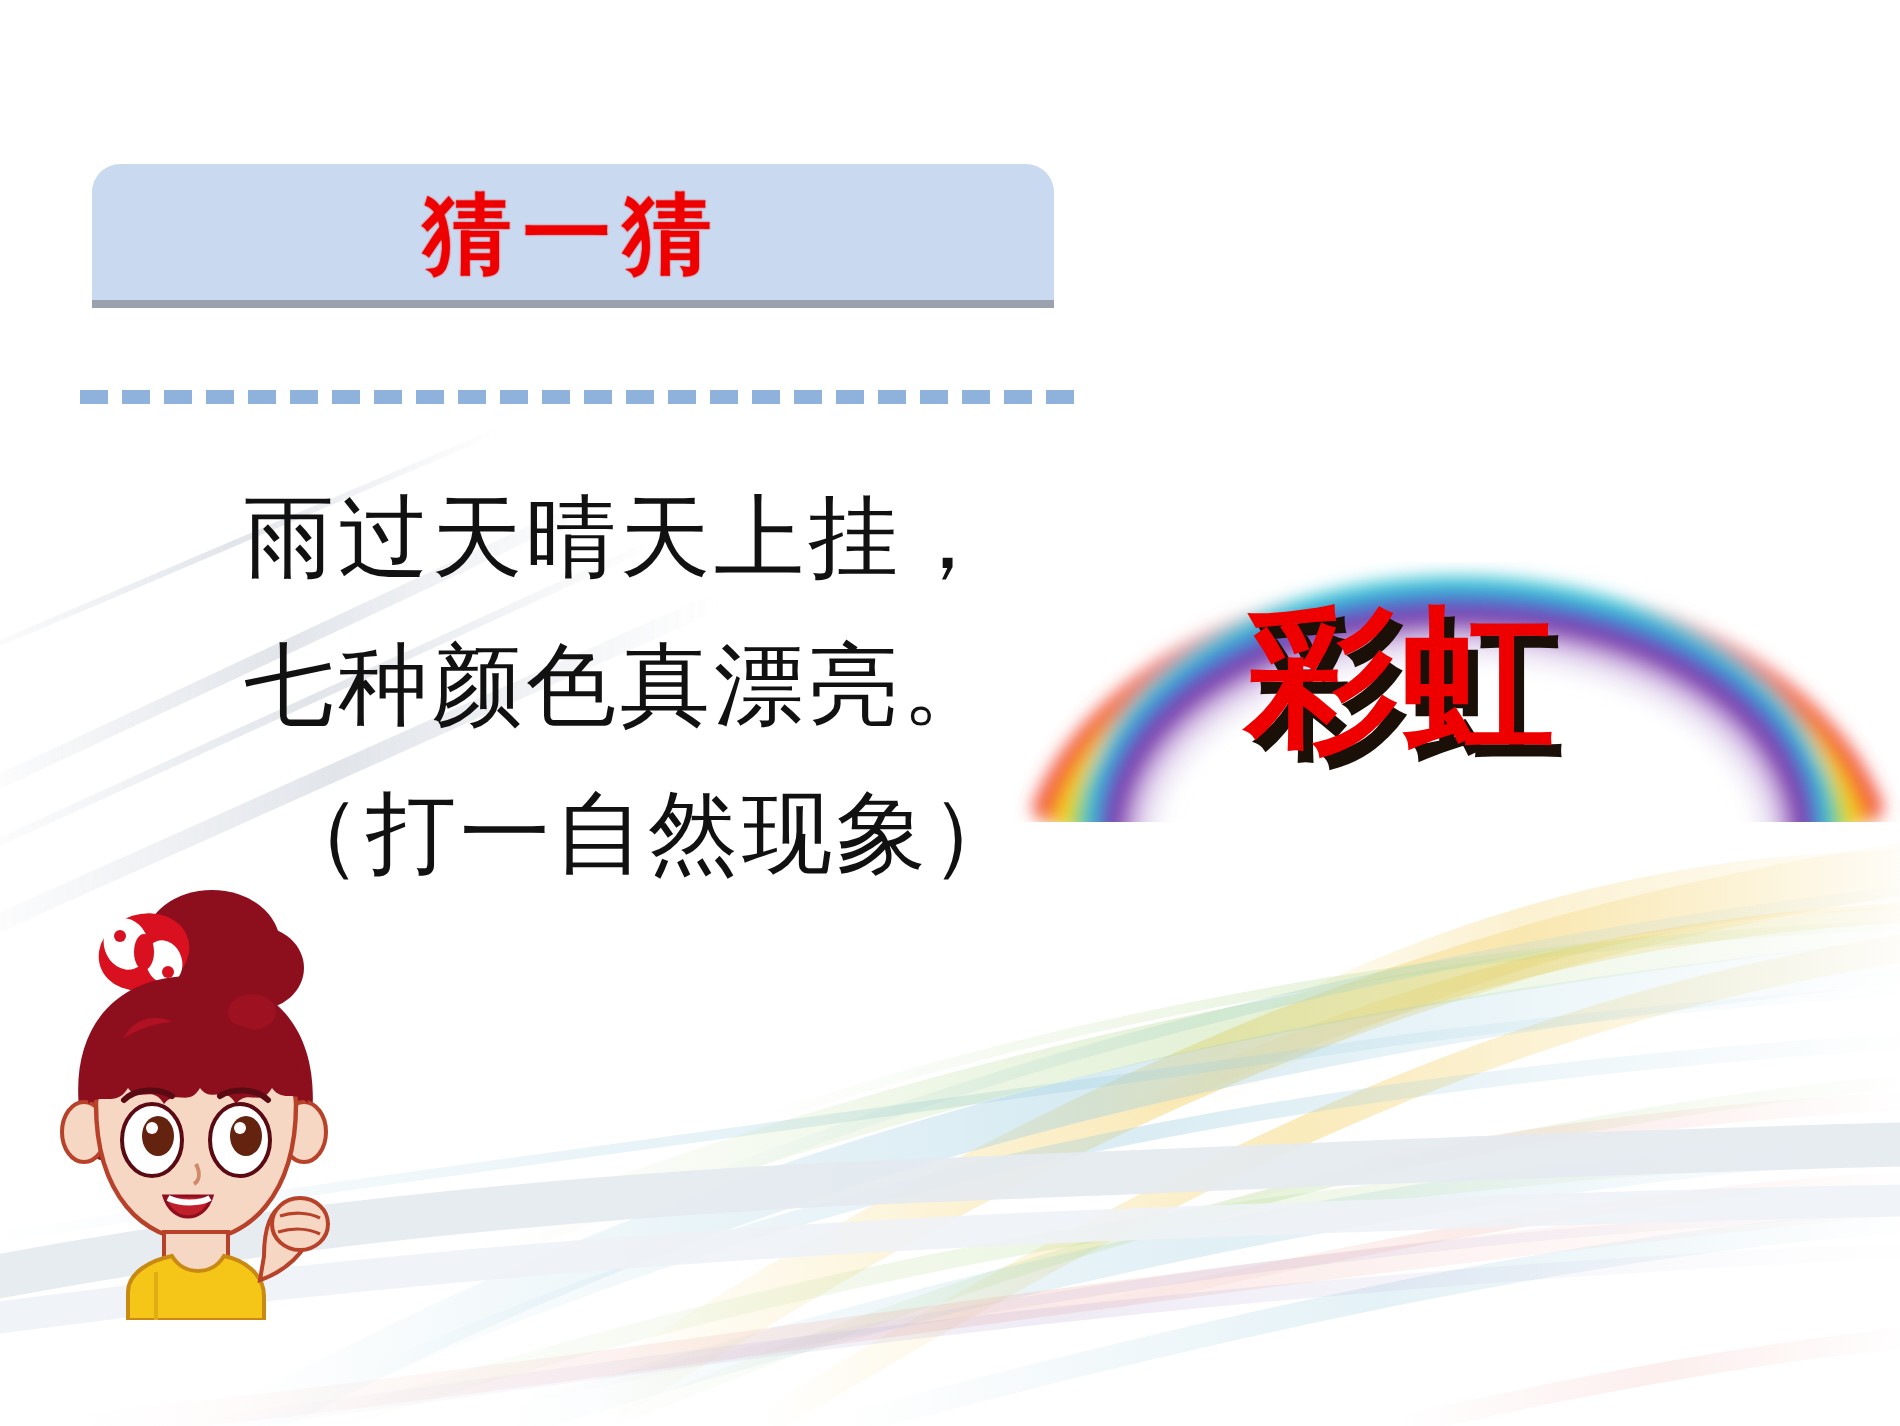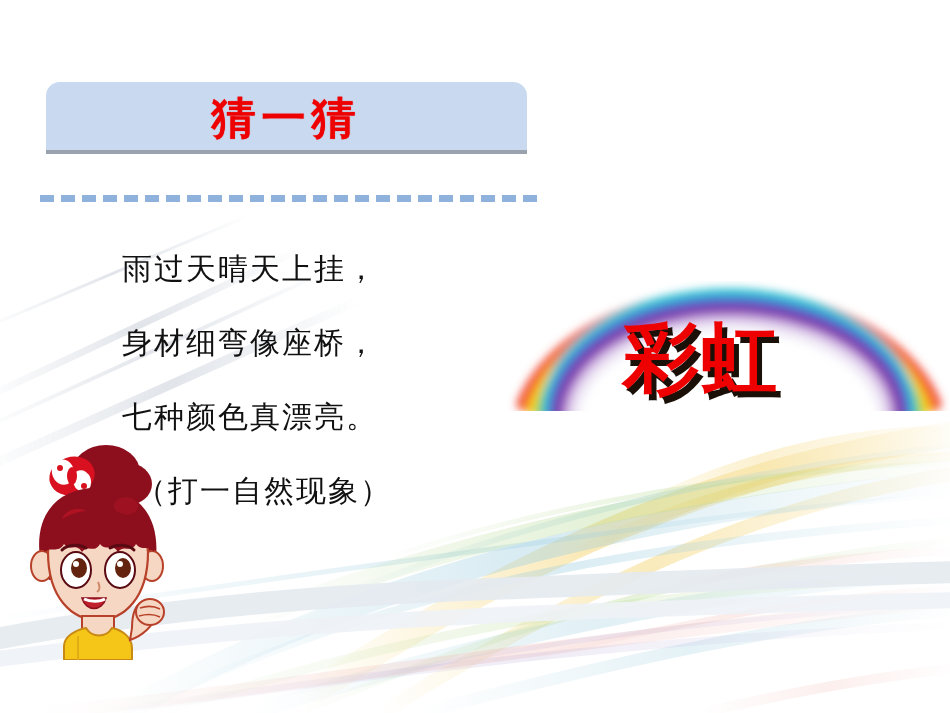--- a/index.html
+++ b/index.html
@@ -50,34 +50,34 @@
     border-top:7px dashed #8fb2dd;
   }
 
   
   #poem{
     position:absolute;
     left:122px;top:232px;
     width:470px;
     color:#111111;
     font-family:"DejaVu Serif","Liberation Serif",serif;
-    font-size:30px;
+    font-size:45px;
     line-height:74px;
     letter-spacing:2px;
     white-space:nowrap;
   }
   #poem .line{display:block;}
   #poem .line.indent{margin-left:14px;}
 
   
   #answer{
     position:absolute;
-    left:623px;top:326px;
+    left:623px;top:302px;
     color:#ee0000;
-    font-family:Liberation Mono, monospace;
+    font-family:Liberation Serif, serif;
     font-weight:bold;
     font-size:76px;
     line-height:1;
     letter-spacing:2px;
     text-shadow:5px 6px 0px #1a1008;
     white-space:nowrap;
   }
 
   
   #rainbow{
@@ -215,21 +215,20 @@
       <path d="M42 218 A182 120 0 0 1 406 218" stroke="#3fc6d6" stroke-width="12"></path>
       <path d="M48 220 A174 113 0 0 1 400 220" stroke="#4273d2" stroke-width="12"></path>
       <path d="M54 222 A166 106 0 0 1 394 222" stroke="#7d3fae" stroke-width="13"></path>
       <path d="M62 224 A157 99 0 0 1 386 224" stroke="#c9a6dd" stroke-width="11" opacity=".7"></path>
       <path d="M70 226 A148 92 0 0 1 378 226" stroke="#e8dff2" stroke-width="10" opacity=".5"></path>
     </g>
   </svg>
 
   <div id="poem">
     <span class="line">雨过天晴天上挂，</span>
-    <span class="line">身材细弯像座桥，</span>
     <span class="line">七种颜色真漂亮。</span>
     <span class="line indent">（打一自然现象）</span>
   </div>
 
   <div id="answer">彩虹</div>
 
   <svg id="girl" viewBox="0 0 165 220">
 
     <g>
 

